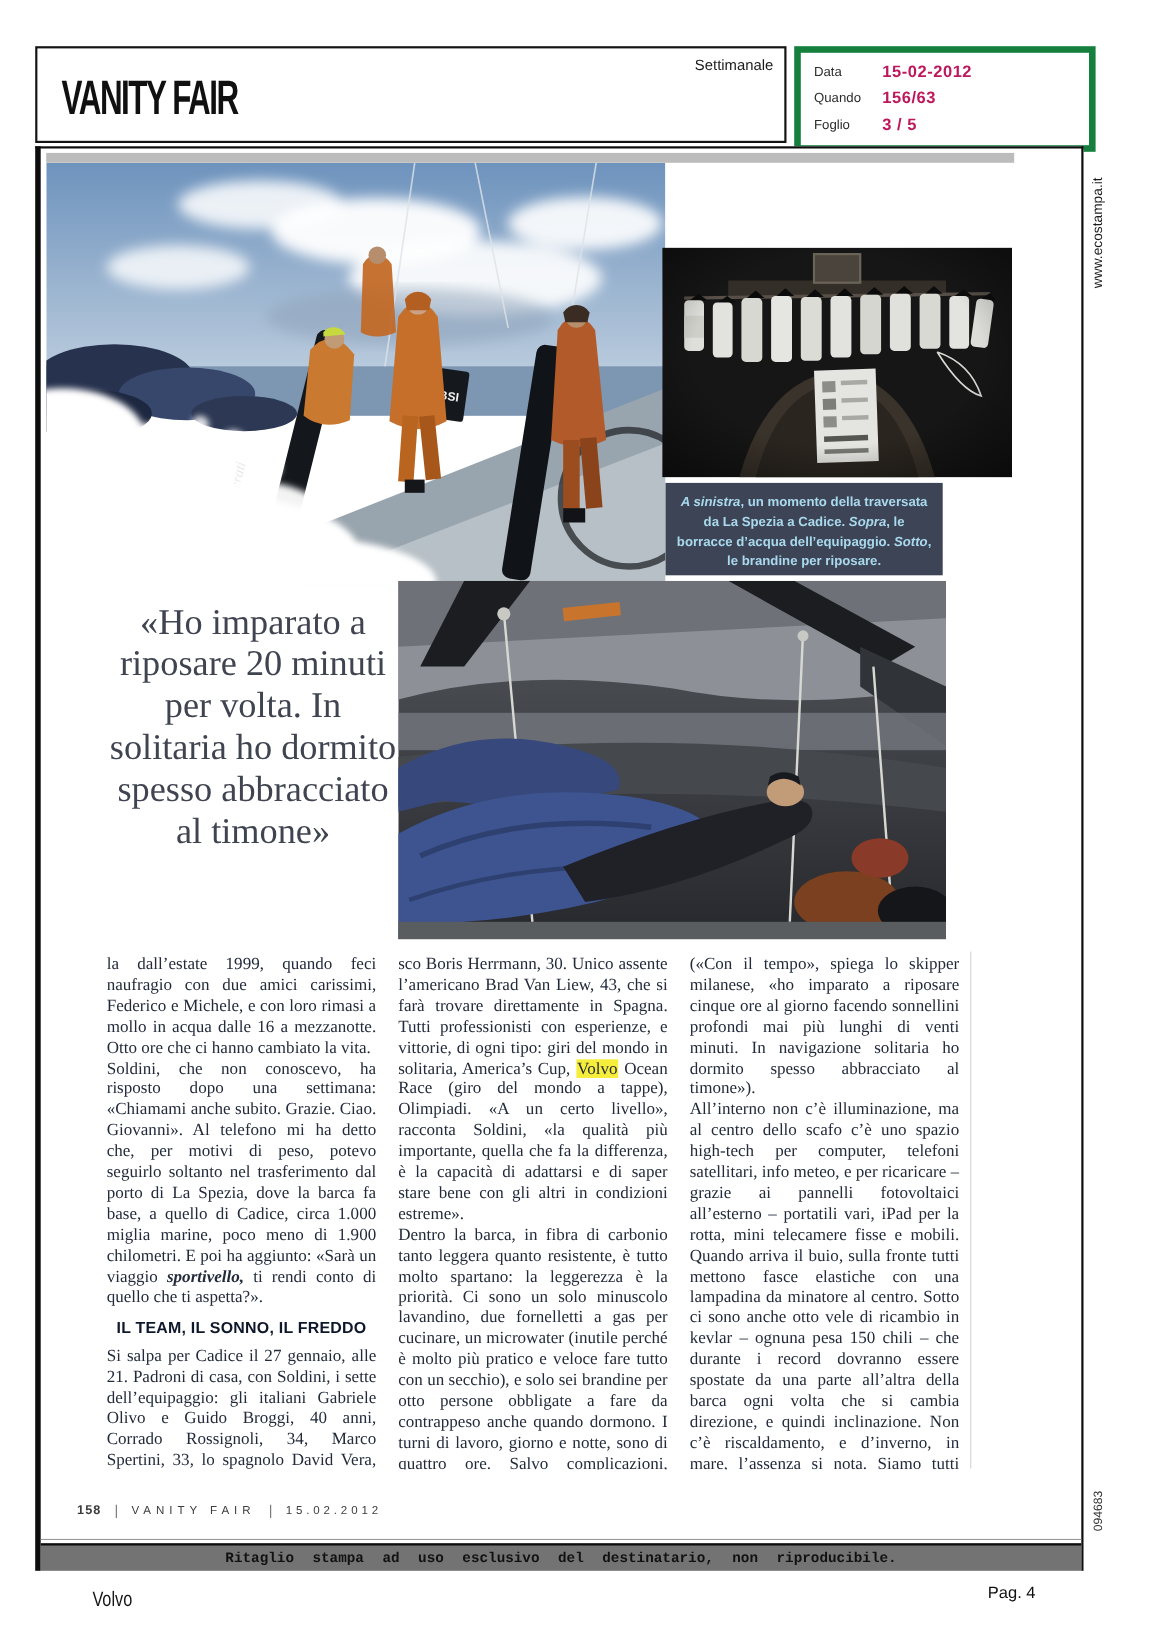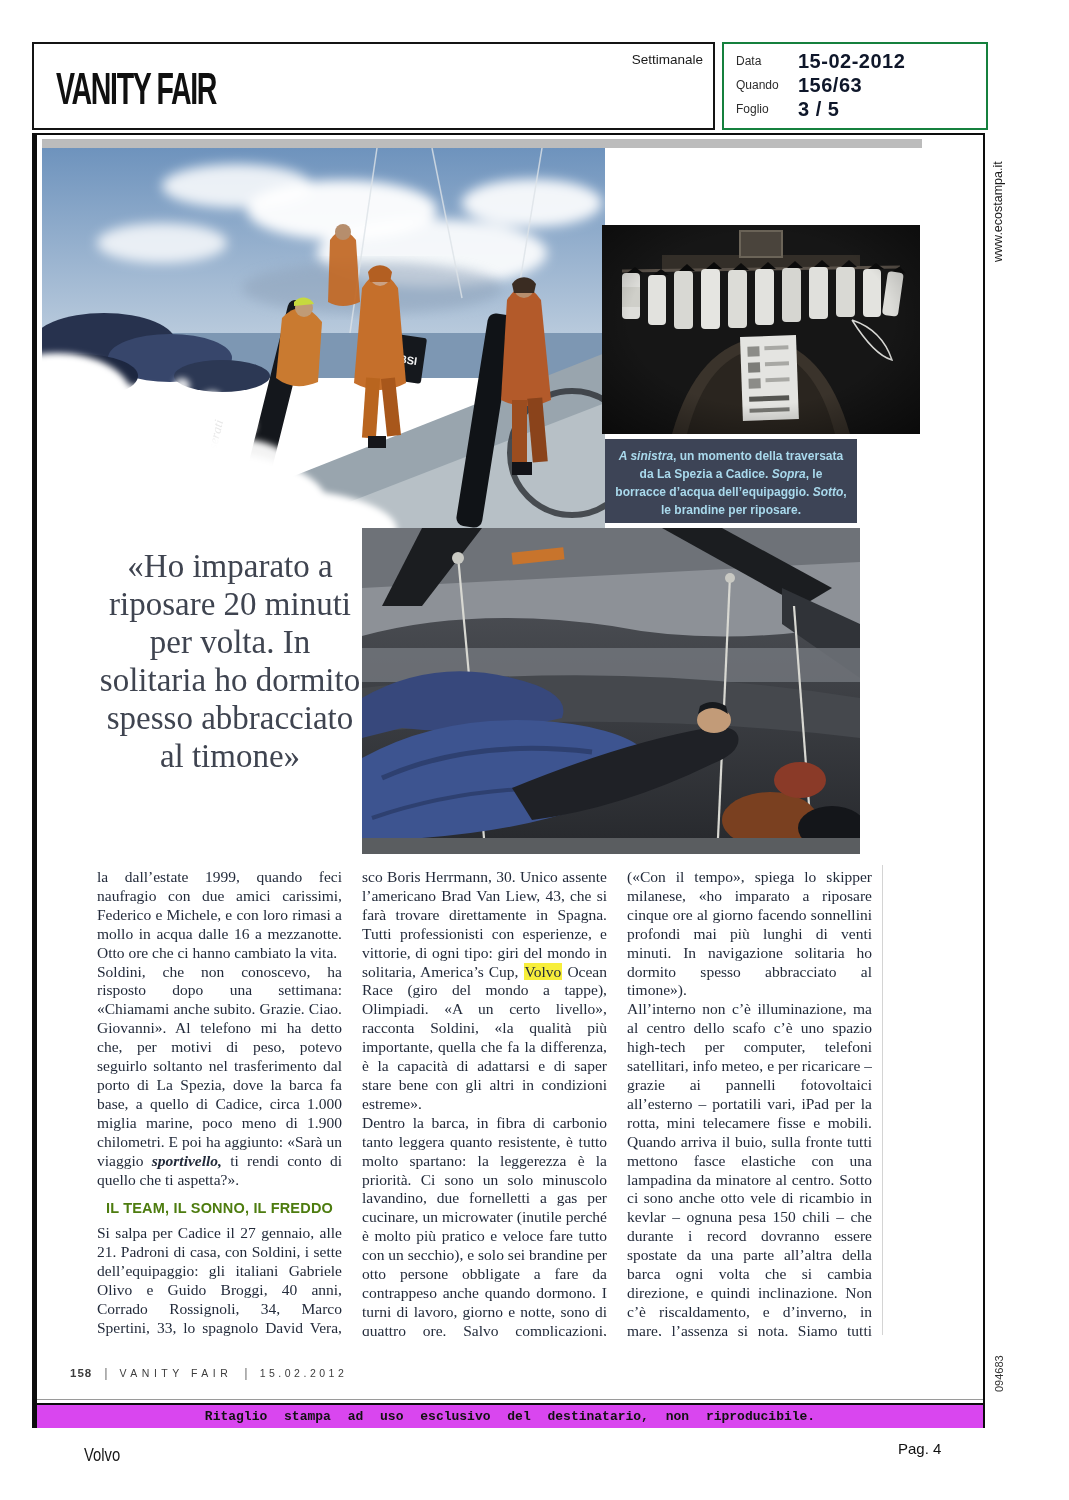--- a/index.html
+++ b/index.html
@@ -10,27 +10,27 @@
   .abs{position:absolute;}
 
   
   .masthead-box{left:32px;top:42px;width:679px;height:84px;border:2px solid #141414;background:#fff;}
   .vf-logo{
     left:22px;top:20px;font-family:"Liberation Sans",sans-serif;font-weight:bold;
     font-size:42px;color:#101010;letter-spacing:-2px;white-space:nowrap;
     transform:scaleX(.68) scaleY(1.05);transform-origin:left top;
   }
   .frequency{right:10px;top:8px;font-family:"Liberation Sans",sans-serif;font-size:13.5px;color:#1a1a1a;}
-  .data-box{left:722px;top:42px;width:262px;height:84px;border:2px solid #15803d;background:#fff;}
+  .data-box{left:722px;top:42px;width:262px;height:84px;border:6px solid #15803d;background:#fff;}
   .data-row{position:absolute;left:12px;right:8px;height:26px;display:flex;align-items:center;}
   .data-row:nth-of-type(1){top:4px;}
   .data-row:nth-of-type(2){top:28px;}
   .data-row:nth-of-type(3){top:52px;}
   .data-label{font-family:"Liberation Sans",sans-serif;font-size:12px;color:#2c2c2c;width:62px;}
-  .data-value{font-family:"Liberation Sans",sans-serif;font-size:20px;font-weight:bold;color:#0f172a;letter-spacing:.5px;}
+  .data-value{font-family:"Liberation Sans",sans-serif;font-size:15px;font-weight:bold;color:#be185d;letter-spacing:.5px;}
 
   
   .vert{writing-mode:vertical-rl;transform:rotate(180deg);font-family:"Liberation Sans",sans-serif;color:#1b1b1b;}
   .site-vert{left:991px;top:142px;height:120px;font-size:12.5px;}
   .code-vert{left:993px;top:1322px;height:70px;font-size:11px;color:#333;}
 
   
   .frame{left:32px;top:133px;width:953px;height:1295px;background:#fff;
     border-top:2px solid #0d0d0d;border-right:2px solid #0d0d0d;border-left:5px solid #0d0d0d;
     box-sizing:border-box;}
@@ -53,36 +53,36 @@
 
   
   .pull-quote{left:58px;top:412px;width:270px;font-size:33px;line-height:38px;color:#3f4450;
     text-align:center;font-family:"Liberation Serif",serif;}
 
   
   .columns{left:60px;top:733px;width:775px;height:468px;display:flex;gap:20px;overflow:hidden;}
   .col{width:250px;text-align:justify;font-size:15.5px;line-height:18.9px;color:#232b3b;overflow:hidden;}
   .col p{margin:0;}
   .col p + p{margin-top:0px;}
-  .subhead{font-family:"Liberation Sans",sans-serif;font-weight:bold;font-size:14.5px;color:#4d7c0f;
+  .subhead{font-family:"Liberation Sans",sans-serif;font-weight:bold;font-size:14.5px;color:#0f172a;
     text-align:center;margin:10px 0 6px 0;letter-spacing:.2px;}
   .hl{background:#f7ee3b;padding:0 1px;}
   .ital{font-style:italic;font-weight:bold;}
 
   
   .mag-footer{left:33px;top:1230px;display:flex;align-items:center;gap:12px;
     font-family:"Liberation Sans",sans-serif;color:#3c3c3c;}
   .mag-footer .pg{font-weight:bold;font-size:11.5px;letter-spacing:1px;}
   .mag-footer .sep{font-size:13px;color:#777;font-weight:300;}
   .mag-footer .mag{font-size:10.5px;letter-spacing:4.5px;}
   .mag-footer .dt{font-size:10.5px;letter-spacing:3.5px;}
 
   
   .notice-strip{left:0;bottom:0;width:100%;height:25px;border-top:2px solid #0d0d0d;
-    display:flex;align-items:center;justify-content:center;box-sizing:border-box;background:#d946ef;}
+    display:flex;align-items:center;justify-content:center;box-sizing:border-box;background:#737373;}
   .notice-strip::before{content:"";position:absolute;top:-6px;left:0;width:100%;height:1px;background:#9a9a9a;}
   .notice-text{font-family:"Liberation Mono",monospace;font-weight:bold;font-size:13px;color:#111;
     word-spacing:9px;white-space:nowrap;}
 
   
   .client-name{left:84px;top:1444px;font-family:"Liberation Sans",sans-serif;font-size:19px;color:#161616;
     transform:scaleX(.78);transform-origin:left top;}
   .sheet-page{left:898px;top:1440px;font-family:"Liberation Sans",sans-serif;font-size:15px;color:#111;}
 </style>
 </head>

